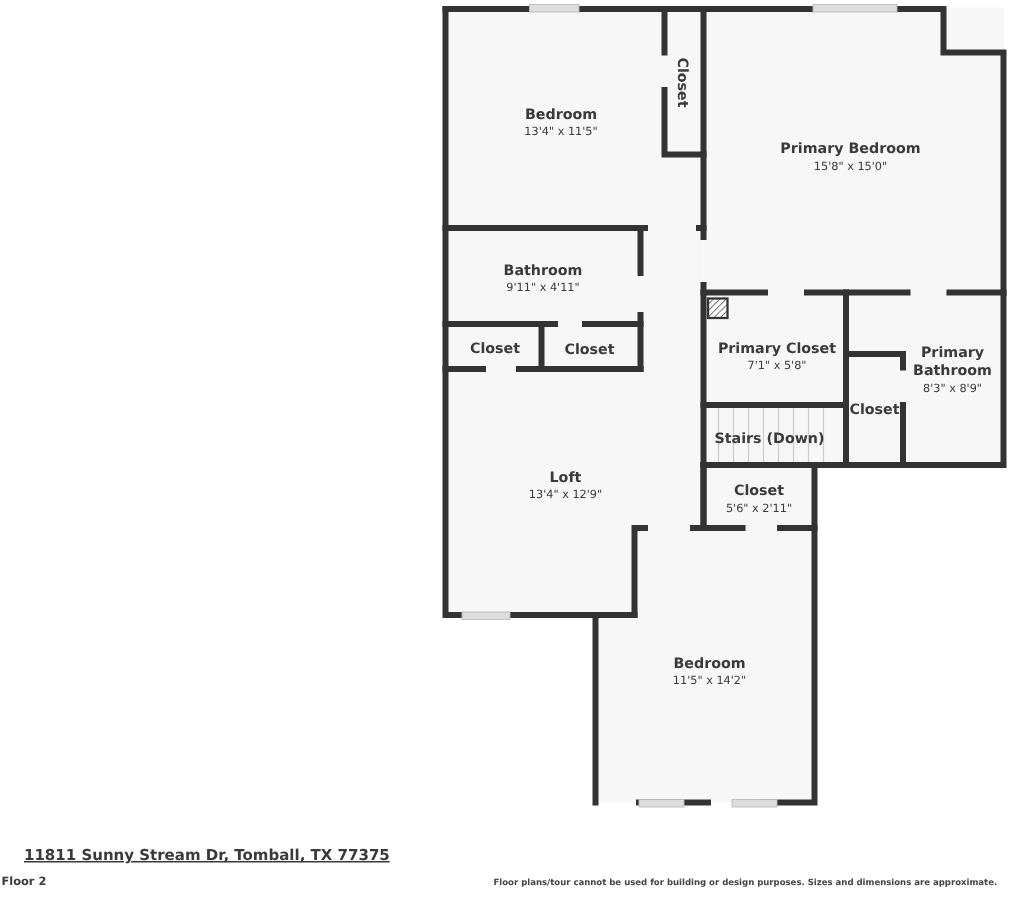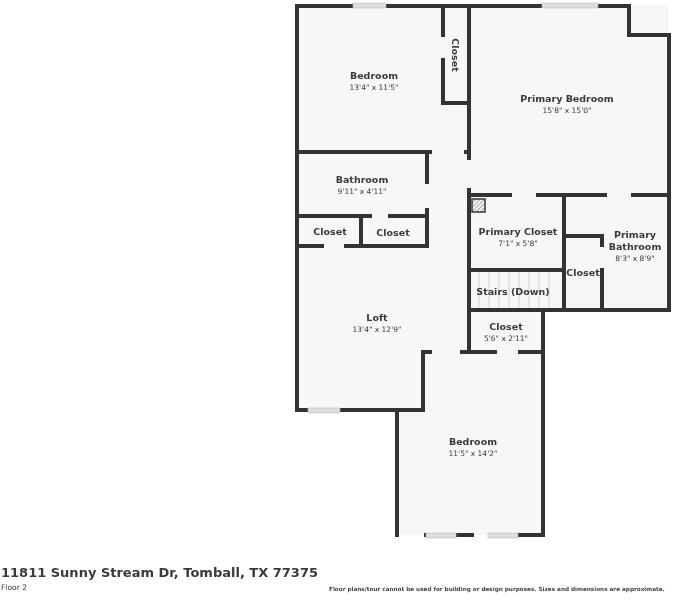--- a/index.html
+++ b/index.html
@@ -1,22 +1,22 @@
 <!DOCTYPE html>
 <html><head>
 <meta charset="utf-8">
 <style>
   html, body { margin:0; padding:0; background:#ffffff; }
   body { width:673px; height:600px; position:relative; overflow:hidden;
          font-family:"DejaVu Sans","Liberation Sans",sans-serif; }
   svg#plan { position:absolute; left:0; top:0; }
   .room-name { font-size:9.5px; fill:#3a3a3a; font-weight:600; }
   .room-dim { font-size:7.5px; fill:#3a3a3a; }
-  .footer-address { position:absolute; left:1px; top:565px; font-size:13px; color:#3a3a3a; font-weight:600; }
-  .footer-floor { position:absolute; left:1px; top:583px; font-size:7.6px; color:#3a3a3a; font-weight:400; }
+  .footer-address { position:absolute; left:16px; top:565px; font-size:10px; color:#3a3a3a; font-weight:600;text-decoration:underline; }
+  .footer-floor { position:absolute; left:1px; top:583px; font-size:7.6px; color:#3a3a3a; font-weight:700; }
   .footer-disclaimer { position:absolute; left:329px; top:586px; font-size:5.7px; color:#444; font-weight:600; white-space:nowrap; }
 </style>
 </head>
 <body>
 
 <svg id="plan" width="673" height="560" viewBox="0 0 673 560">
 
   <g fill="#f7f7f7">
     <rect x="297" y="5" width="172" height="147"></rect>
     <rect x="469" y="5" width="200" height="190"></rect>

